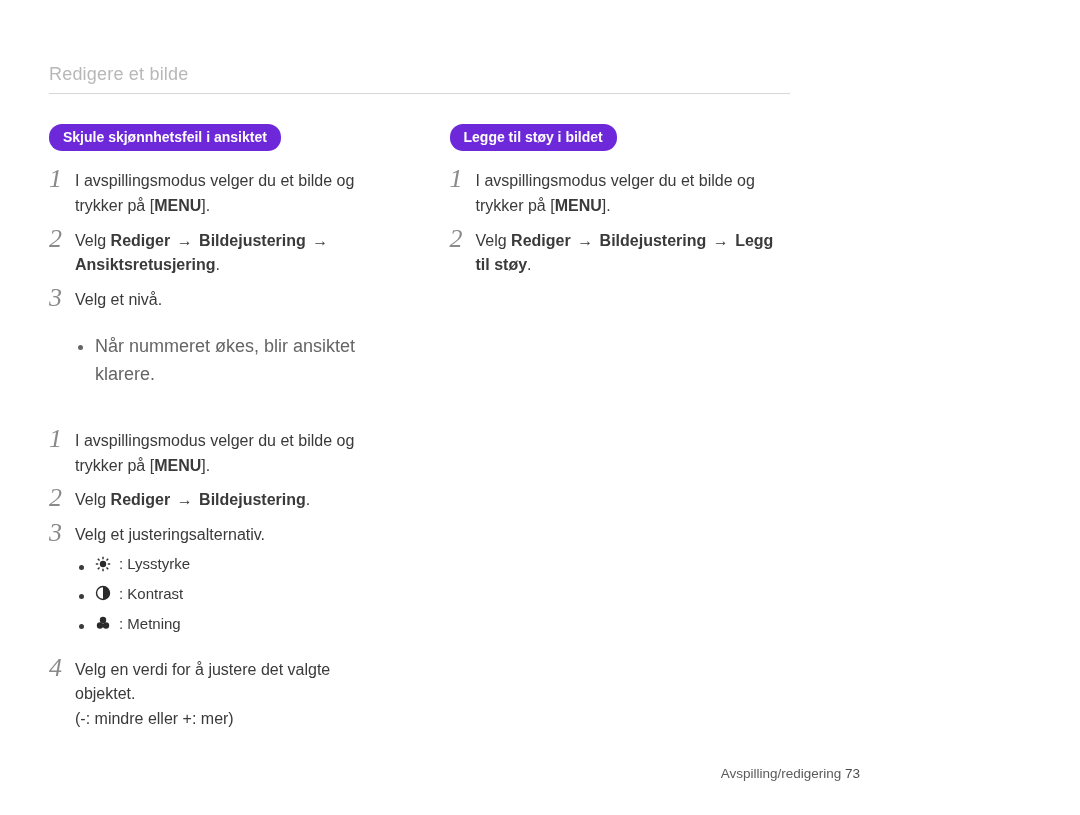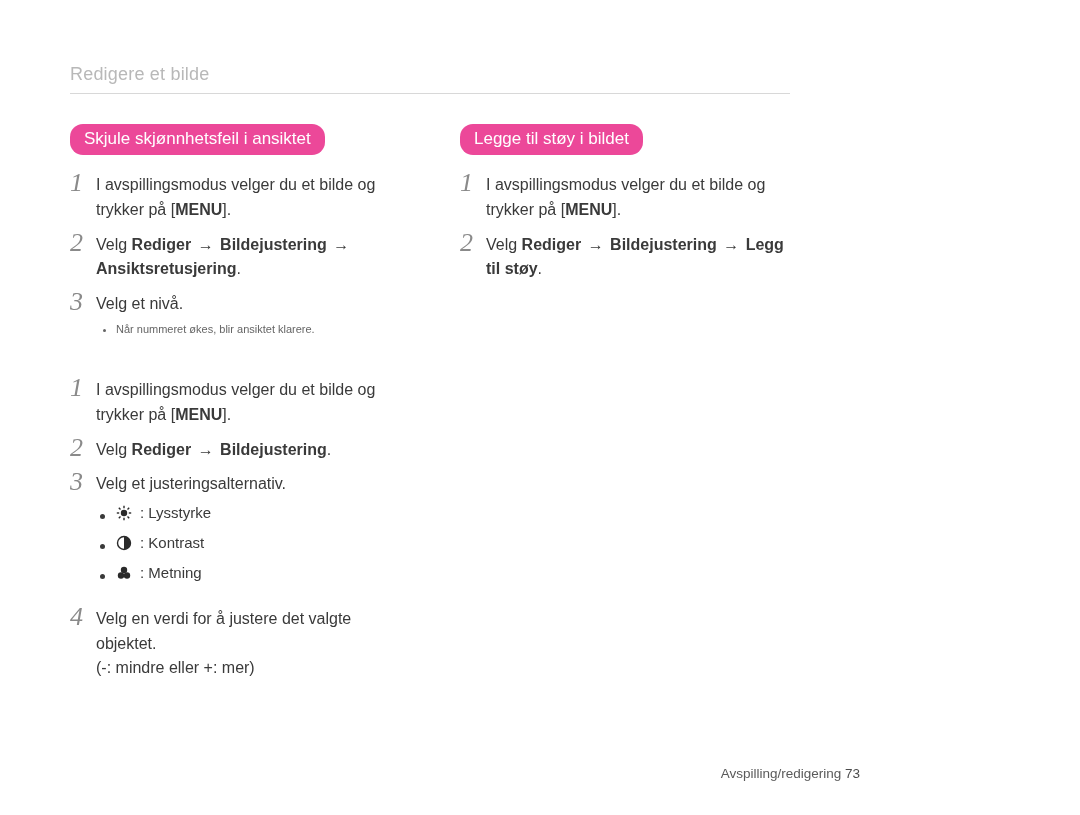--- a/index.html
+++ b/index.html
@@ -9,21 +9,21 @@
     height: 815px;
     background: #ffffff;
     font-family: Arial, Helvetica, sans-serif;
     color: #3a3a3a;
   }
   .page {
     position: relative;
     width: 860px;
     height: 815px;
     box-sizing: border-box;
-    padding: 64px 70px 0 70px;
+    padding: 64px 70px 0 49px;
   }
   .page-title {
     font-size: 18px;
     color: #b8b8b8;
     font-weight: 400;
     letter-spacing: 0.2px;
   }
   .rule {
     margin-top: 8px;
     border: none;
@@ -32,24 +32,24 @@
   .columns {
     display: flex;
     gap: 60px;
     margin-top: 30px;
   }
   .col {
     flex: 1 1 0;
   }
   .pill {
     display: inline-block;
-    background: #ec4899;
+    background: #6d28d9;
     color: #ffffff;
-    font-size: 17px;
-    font-weight: 400;
+    font-size: 14px;
+    font-weight: 700;
     padding: 5px 14px 6px 14px;
     border-radius: 13px;
     margin-bottom: 14px;
   }
   .steps {
     list-style: none;
     margin: 0 0 30px 0;
     padding: 0;
   }
   .step {
@@ -73,23 +73,23 @@
     padding-top: 4px;
   }
   .step-body .bold {
     font-weight: 700;
   }
   .step-body .arrow {
     padding: 0 2px;
   }
   .sub-bullets {
     list-style: disc;
-    margin: 4px 0 6px 20px;
-    padding: 0;
-    font-size: 11px;
+    margin: 20px 0 6px 20px;
+    padding: 0;
+    font-size: 18px;
     color: #656565;
   }
   .sub-bullets li {
     margin-bottom: 3px;
   }
   .icon-bullets {
     list-style: disc;
     margin: 4px 0 10px 20px;
     padding: 0;
     font-size: 15px;

